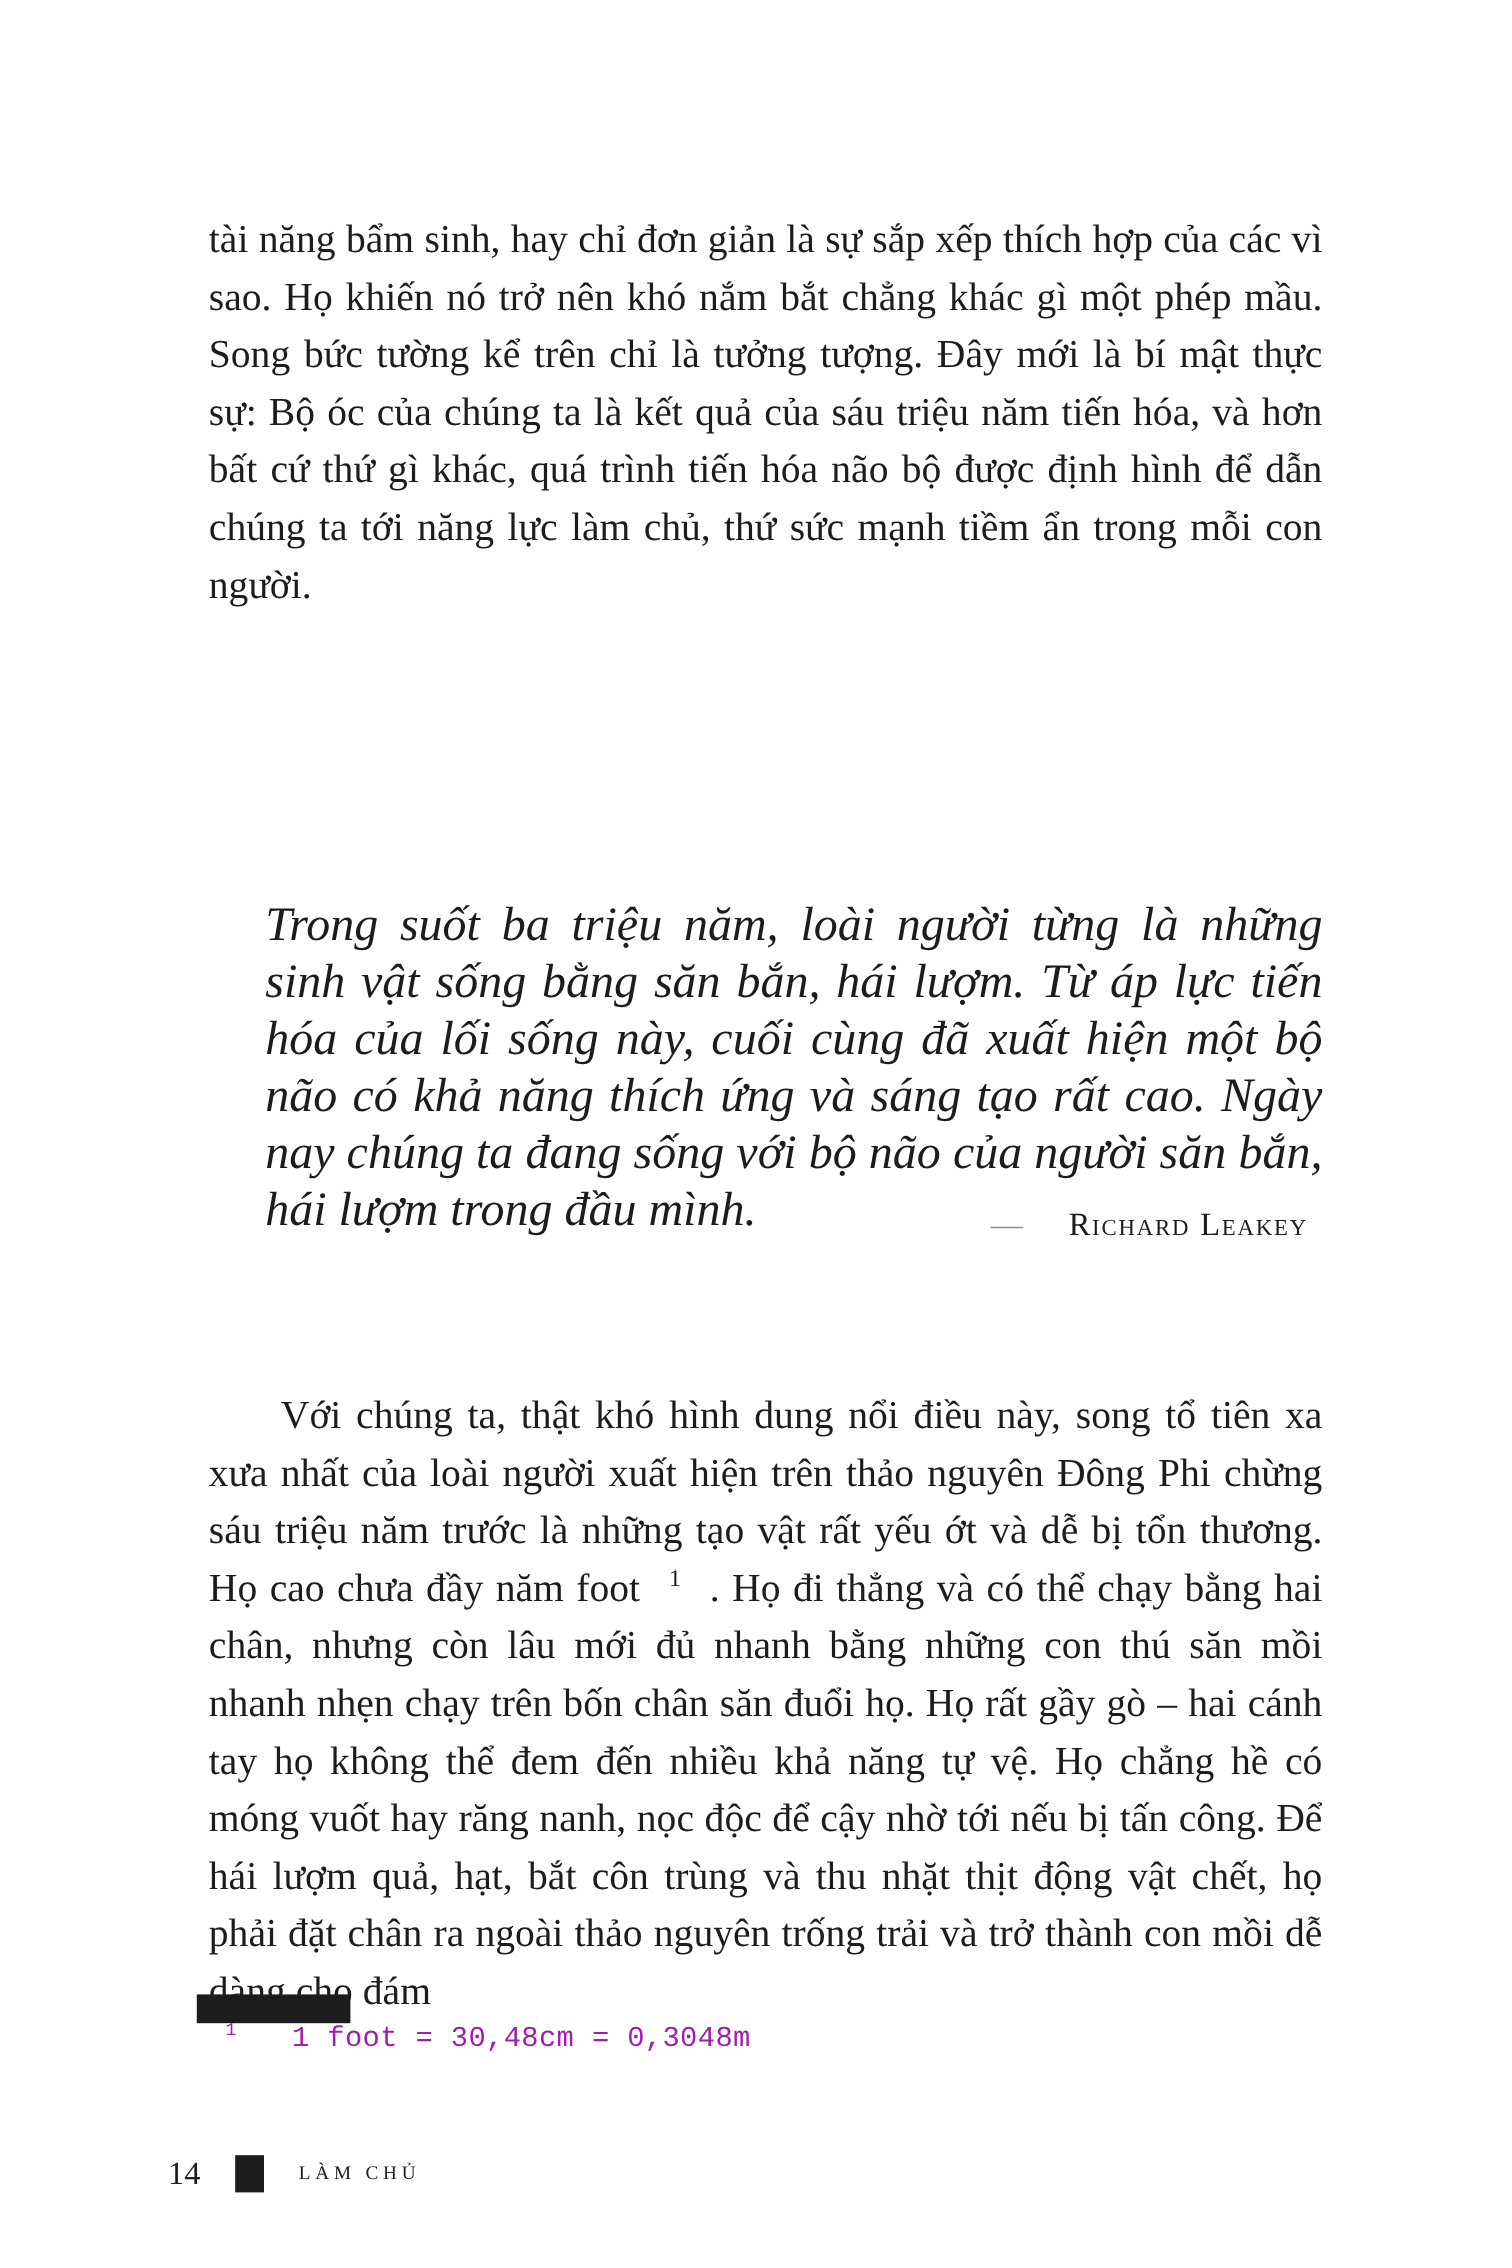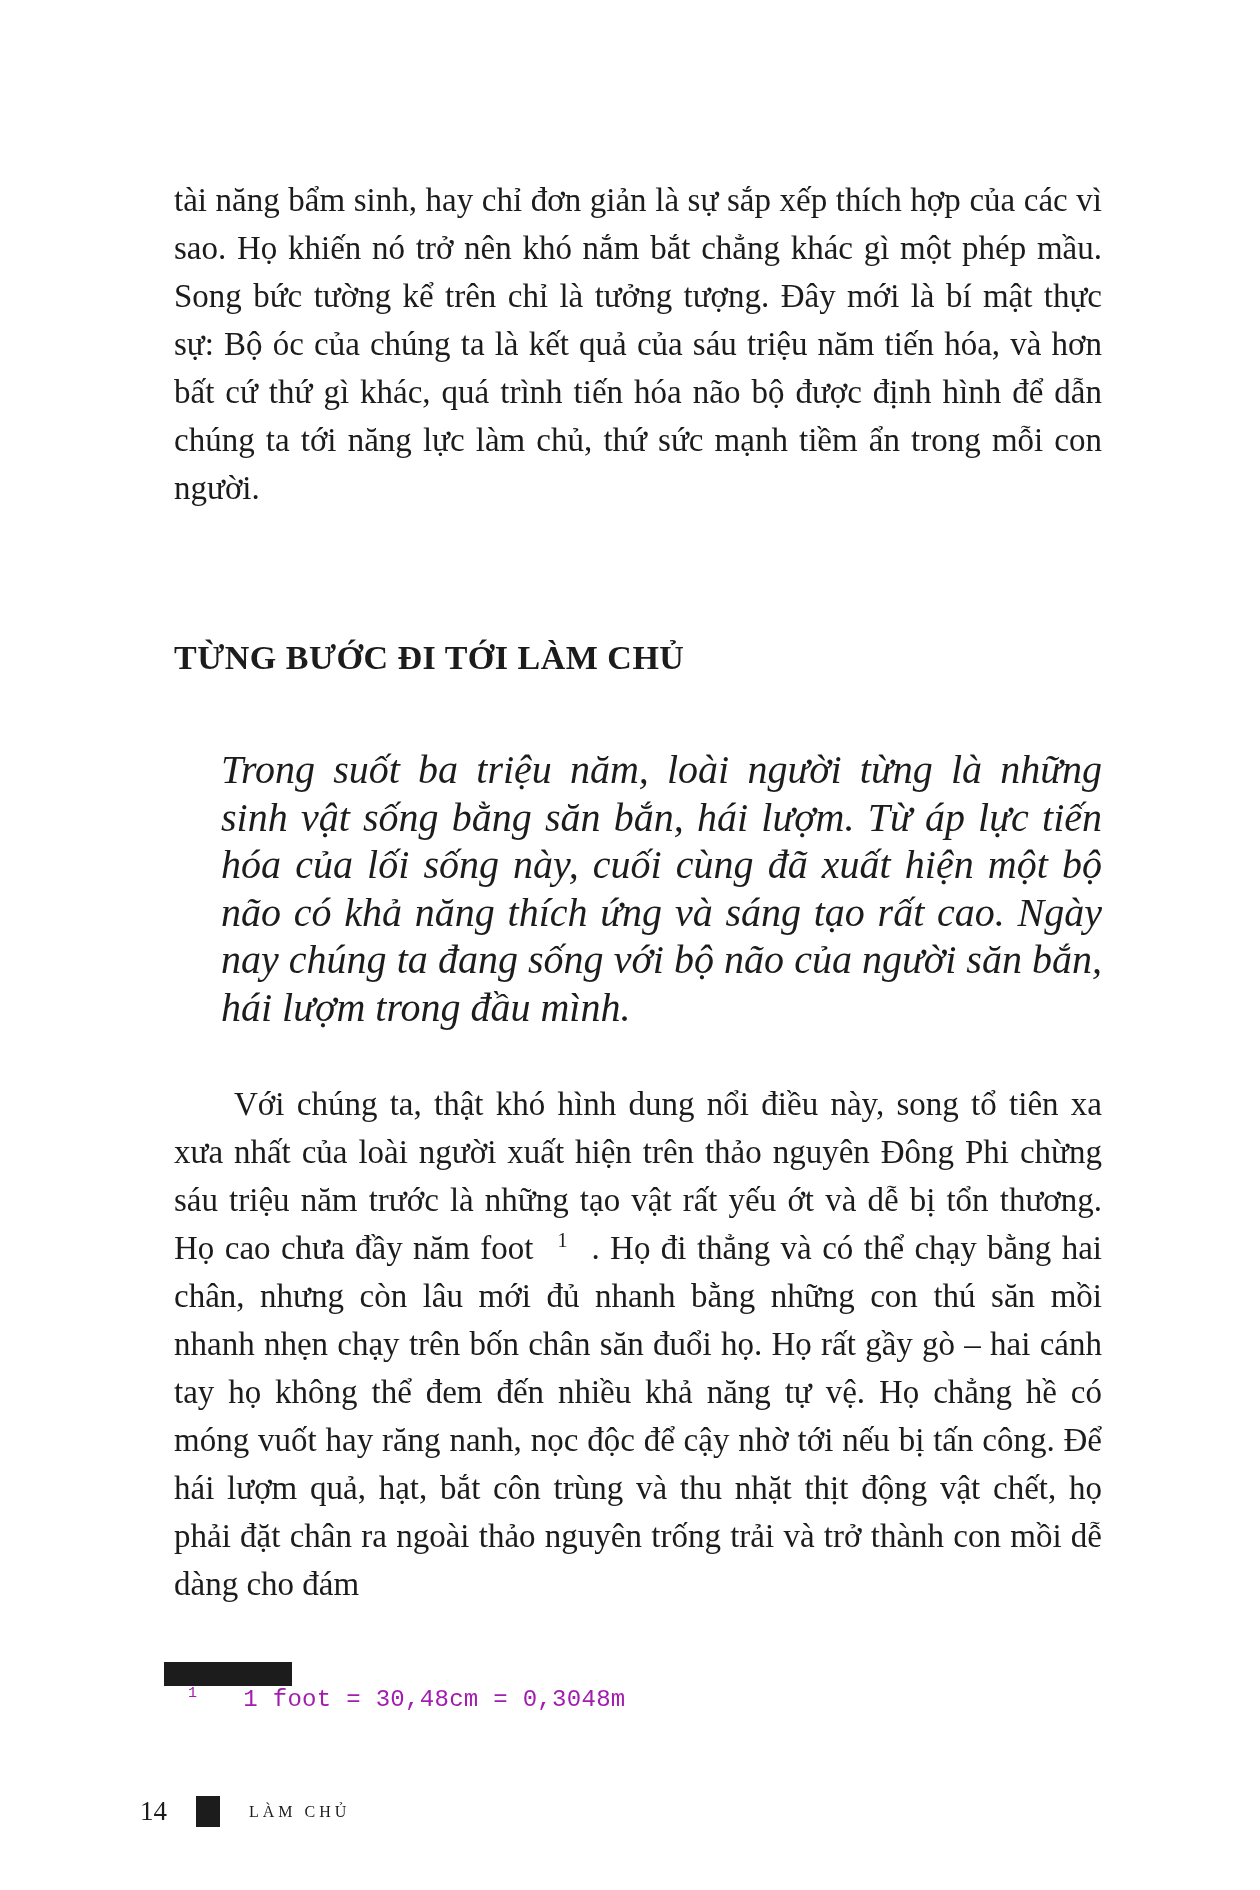--- a/index.html
+++ b/index.html
@@ -47,21 +47,21 @@
     position: absolute;
     left: 150px;
     top: 981px;
     width: 952px;
     text-align: right;
     font-size: 27px;
   }
   .attribution .dash { color: #8f8f8f; margin-right: 14px; font-style: normal; }
   .attribution .name { font-variant: small-caps; letter-spacing: 1.5px; }
 
-  .para-main { top: 1056px; text-indent: 48px; }
+  .para-main { top: 1132px; text-indent: 48px; }
   .fn-ref {
     font-size: 20px;
     vertical-align: super;
     line-height: 0;
   }
 
   .footnote-rule {
     position: absolute;
     left: 152px;
     top: 1650px;
@@ -98,24 +98,26 @@
   .footer .bar { width: 2px; height: 31px; background: #1c1c1c; }
   .footer .title { font-size: 16px; letter-spacing: 4px; }
 </style>
 </head>
 <body>
 
 <div class="page">
 
   <p class="para para-top">tài năng bẩm sinh, hay chỉ đơn giản là sự sắp xếp thích hợp của các vì sao. Họ khiến nó trở nên khó nắm bắt chẳng khác gì một phép mầu. Song bức tường kể trên chỉ là tưởng tượng. Đây mới là bí mật thực sự: Bộ óc của chúng ta là kết quả của sáu triệu năm tiến hóa, và hơn bất cứ thứ gì khác, quá trình tiến hóa não bộ được định hình để dẫn chúng ta tới năng lực làm chủ, thứ sức mạnh tiềm ẩn trong mỗi con người.</p>
 
-  <h2 class="section-heading">TỪNG BƯỚC ĐI TỚI LÀM CHỦ</h2>
 
   <blockquote class="quote">Trong suốt ba triệu năm, loài người từng là những sinh vật sống bằng săn bắn, hái lượm. Từ áp lực tiến hóa của lối sống này, cuối cùng đã xuất hiện một bộ não có khả năng thích ứng và sáng tạo rất cao. Ngày nay chúng ta đang sống với bộ não của người săn bắn, hái lượm trong đầu mình.</blockquote>
 
+  <div class="attribution">
+    <span class="dash">—</span><span class="name">Richard Leakey</span>
+  </div>
 
   <p class="para para-main"><span>Với chúng ta, thật khó hình dung nổi điều này, song tổ tiên xa xưa nhất của loài người xuất hiện trên thảo nguyên Đông Phi chừng sáu triệu năm trước là những tạo vật rất yếu ớt và dễ bị tổn thương. Họ cao chưa đầy năm foot</span><sup class="fn-ref">1</sup><span>. Họ đi thẳng và có thể chạy bằng hai chân, nhưng còn lâu mới đủ nhanh bằng những con thú săn mồi nhanh nhẹn chạy trên bốn chân săn đuổi họ. Họ rất gầy gò – hai cánh tay họ không thể đem đến nhiều khả năng tự vệ. Họ chẳng hề có móng vuốt hay răng nanh, nọc độc để cậy nhờ tới nếu bị tấn công. Để hái lượm quả, hạt, bắt côn trùng và thu nhặt thịt động vật chết, họ phải đặt chân ra ngoài thảo nguyên trống trải và trở thành con mồi dễ dàng cho đám</span></p>
 
   <div class="footnote-rule"></div>
 
   <div class="footnote">
     <span class="marker">1</span><span>1 foot = 30,48cm = 0,3048m</span>
   </div>
 
   <div class="footer">

